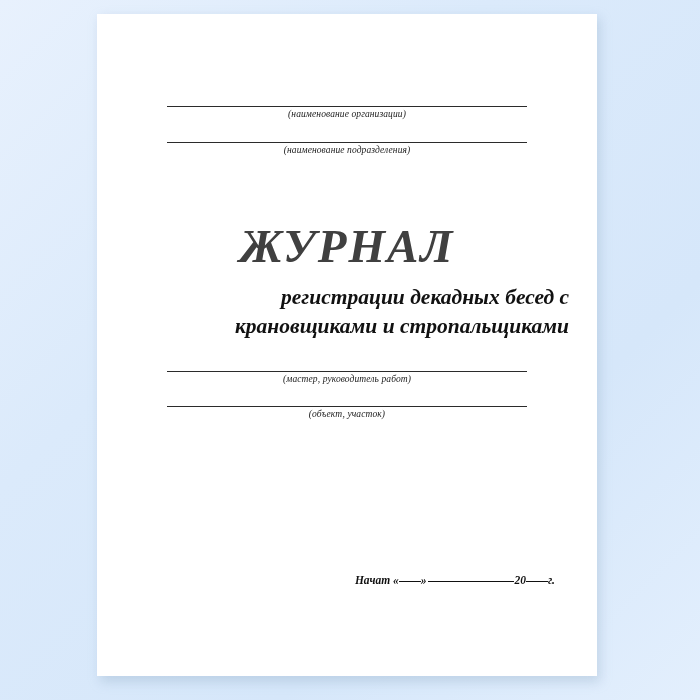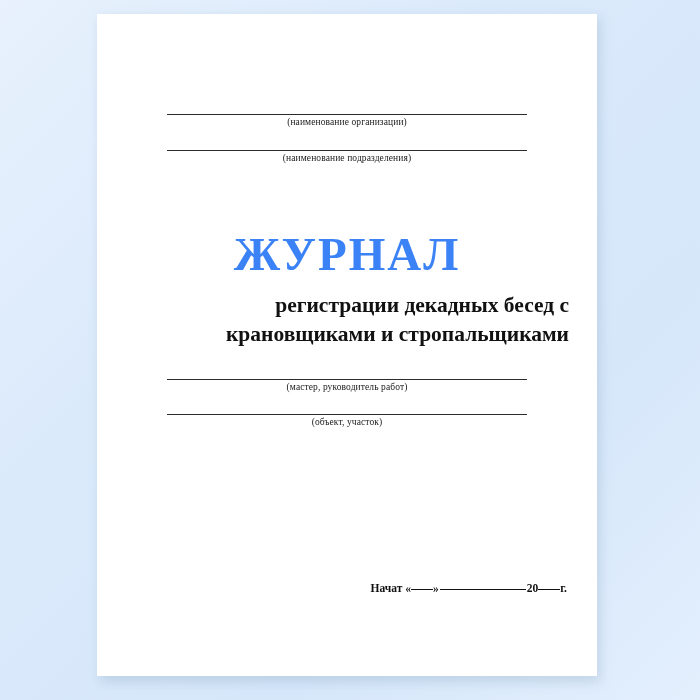--- a/index.html
+++ b/index.html
@@ -40,23 +40,24 @@
     top: 14px;
     width: 500px;
     height: 662px;
     background: #ffffff;
     box-sizing: border-box;
     padding: 0;
   }
   .inner {
     position: absolute;
     left: 0;
-    top: 8px;
+    top: 0;
     width: 448px;
     height: 662px;
+    font-style: italic;
   }
 
   
   .field {
     position: absolute;
     width: 360px;
     left: 70px;
     text-align: center;
   }
   .rule {
@@ -82,40 +83,39 @@
     left: 0;
     top: 208px;
     width: 500px;
     text-align: center;
   }
   .title-main {
     font-family: "Liberation Serif", serif;
     font-weight: bold;
     font-size: 47px;
     letter-spacing: 2px;
-    color: #3b82f6;
+    color: #404040;
     line-height: 1.05;
   }
   .title-sub {
     font-family: "Liberation Serif", serif;
     font-weight: bold;
     font-size: 21.5px;
     color: #111;
     line-height: 1.32;
     margin-top: 12px;
     padding: 0 28px;
     text-align: right;
   }
 
   .footer-block {
     position: absolute;
     left: 0;
     top: 560px;
     width: 500px;
-    margin-left: 12px;
   }
   .footer-line {
     font-family: "Liberation Serif", serif;
     font-size: 11.5px;
     font-weight: bold;
     color: #111;
     text-align: right;
     padding-right: 42px;
     margin-bottom: 16px;
     white-space: nowrap;

